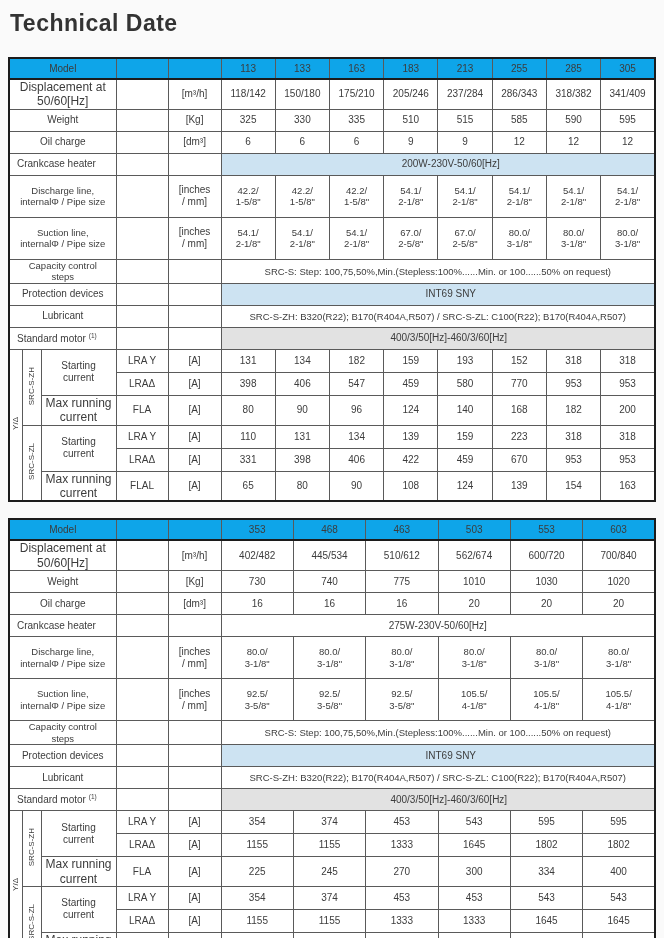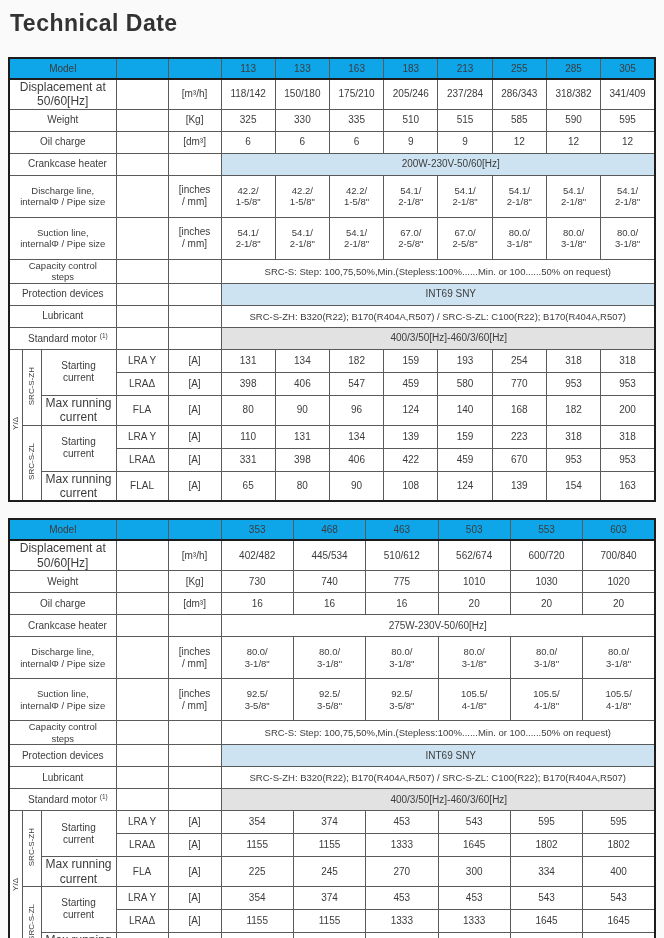--- a/index.html
+++ b/index.html
@@ -21,21 +21,21 @@
     border:1px solid #5a5a5a;
     text-align:center;vertical-align:middle;
     font-size:10px;color:#3c3c3c;line-height:1.2;
     white-space:pre-line;padding:0 2px;background:#fff;overflow:hidden;
   }
   tr.blue td{background:#0ea5e9;border-bottom:2px solid #1c1c1c;}
   .blue-cell{background:#cde3f2 !important;padding-left:28px;}
   .gray-cell{background:#e2e2e2 !important;padding-left:24px;}
   .sm{font-size:12px;}
   .md{font-size:9.5px;}
-  .la{text-align:left;padding-left:18px;}
+  .la{text-align:left;padding-left:7px;}
   .pipe{font-size:9.5px;}
   .longtext{font-size:9.5px;}
   .h21{height:21px}.h22{height:22px}.h23{height:23px}.h24{height:24px}.h42{height:42px}
   .vert{
     writing-mode:vertical-rl;transform:rotate(180deg);
     font-size:8px;line-height:1;display:inline-block;letter-spacing:0;
   }
   sup.fnref{font-size:6.5px;vertical-align:super;}
   .footnote{font-size:8px;color:#444;margin:5px 0 0 2px;text-align:center;}
   .tbl2{margin-top:16px;}
@@ -189,21 +189,21 @@
     <td rowspan="3"><span class="vert">SRC-S-ZH</span></td>
     <td rowspan="2">Starting
 current</td>
     <td>LRA Y</td>
     <td>[A]</td>
   <td>131</td>
         <td>134</td>
         <td>182</td>
         <td>159</td>
         <td>193</td>
-        <td>254</td>
+        <td>152</td>
         <td>318</td>
         <td>318</td>
       </tr>
   <tr class="h23">
     <td>LRAΔ</td>
     <td>[A]</td>
   <td>398</td>
         <td>406</td>
         <td>547</td>
         <td>459</td>

